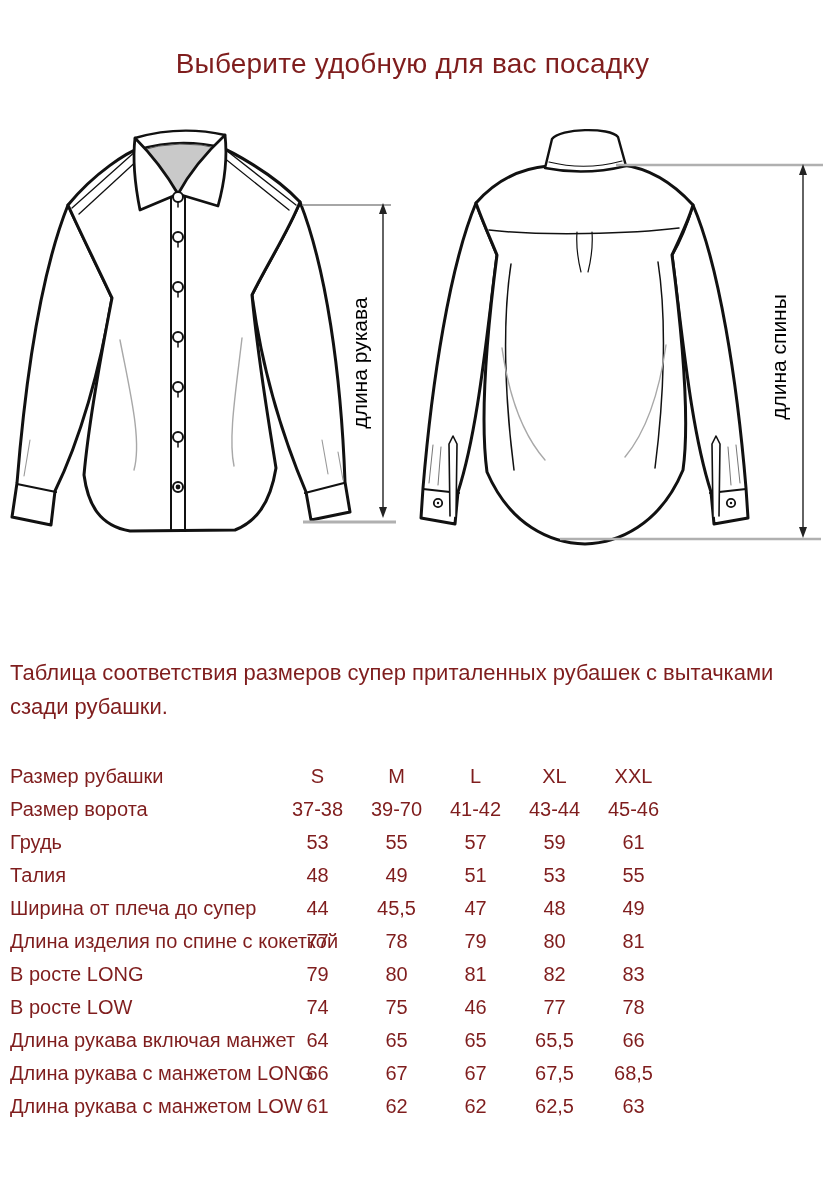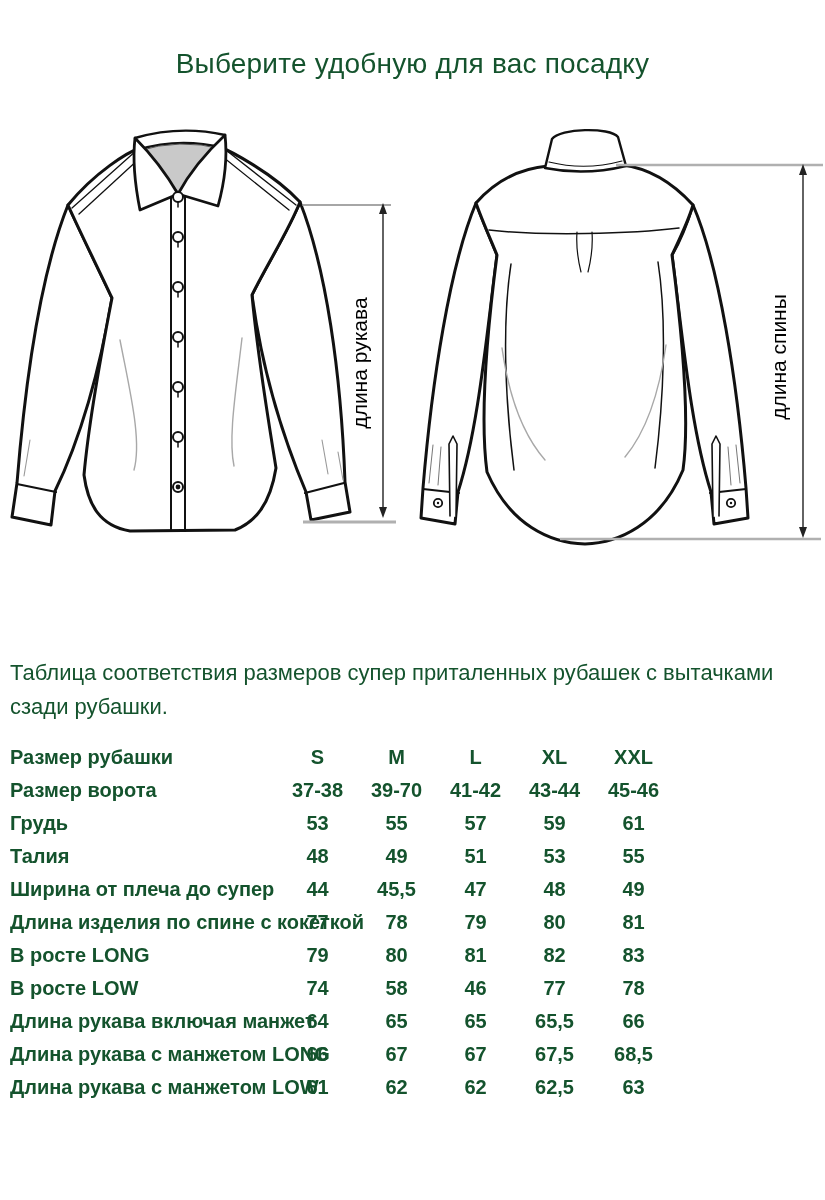--- a/index.html
+++ b/index.html
@@ -1,36 +1,36 @@
 <!DOCTYPE html>
 <html lang="ru"><head>
 <meta charset="utf-8">
 <style>
   html,body{margin:0;padding:0;background:#fff;}
   .page{
     position:relative;width:825px;height:1200px;background:#fff;overflow:hidden;
-    font-family:"Liberation Sans","DejaVu Sans",sans-serif;color:#14532d;
+    font-family:"Liberation Sans","DejaVu Sans",sans-serif;color:#7f1d1d;
   }
   .title{
     position:absolute;top:48px;left:0;width:825px;text-align:center;
     font-size:28px;font-weight:400;letter-spacing:.2px;
   }
   .diagram-svg{position:absolute;top:0;left:0;}
   .diagram-svg text{
     font-family:"Liberation Sans","DejaVu Sans",sans-serif;
     font-size:21px;fill:#000;
   }
   .section-heading{
     position:absolute;top:620px;left:10px;
     font-size:23px;font-weight:700;letter-spacing:.3px;
   }
   .section-desc{position:absolute;top:656px;left:10px;width:800px;font-size:22px;}
   .section-desc .desc-line{line-height:34px;}
   .size-table{
-    position:absolute;top:741px;left:10px;font-size:20px;font-weight:bold;
+    position:absolute;top:760px;left:10px;font-size:20px;
   }
   .trow{
     display:grid;
     grid-template-columns:268px 79px 79px 79px 79px 79px;
     height:33px;align-items:center;
   }
   .cell.label{text-align:left;white-space:nowrap;}
   .cell.val{text-align:center;white-space:nowrap;}
 </style>
 </head>
@@ -196,21 +196,21 @@
           <div class="cell label">В росте LONG</div>
           <div class="cell val">79</div>
           <div class="cell val">80</div>
           <div class="cell val">81</div>
           <div class="cell val">82</div>
           <div class="cell val">83</div>
         </div>
         <div class="trow">
           <div class="cell label">В росте LOW</div>
           <div class="cell val">74</div>
-          <div class="cell val">58</div>
+          <div class="cell val">75</div>
           <div class="cell val">46</div>
           <div class="cell val">77</div>
           <div class="cell val">78</div>
         </div>
         <div class="trow">
           <div class="cell label">Длина рукава включая манжет</div>
           <div class="cell val">64</div>
           <div class="cell val">65</div>
           <div class="cell val">65</div>
           <div class="cell val">65,5</div>

